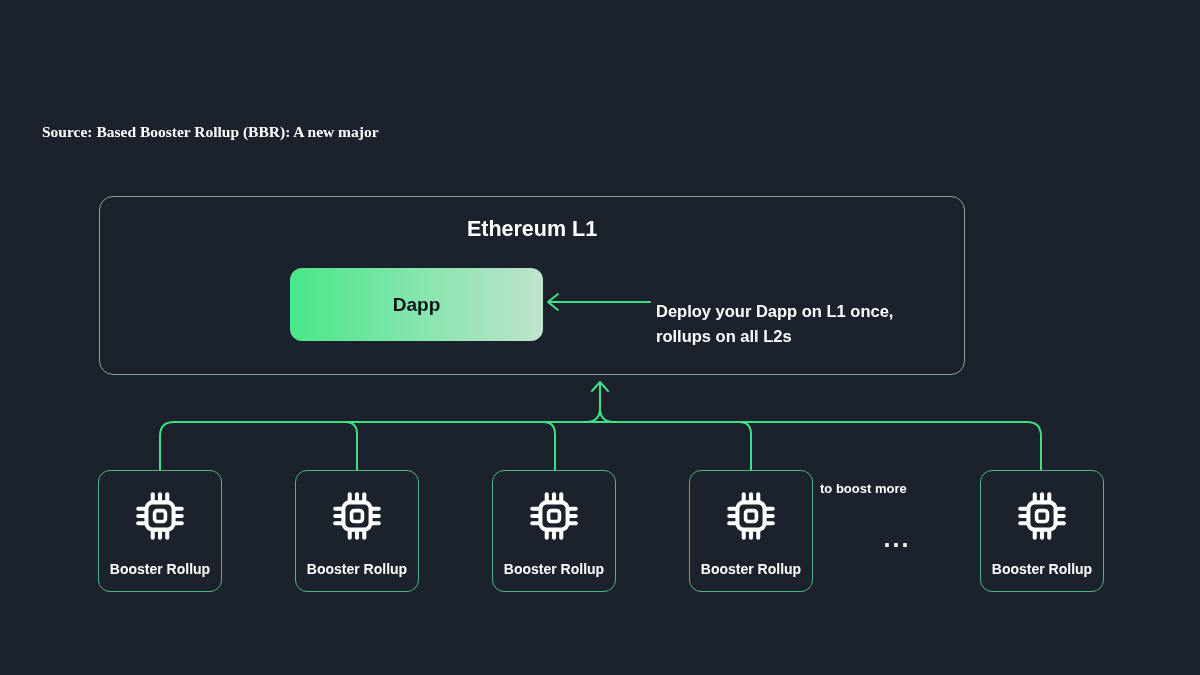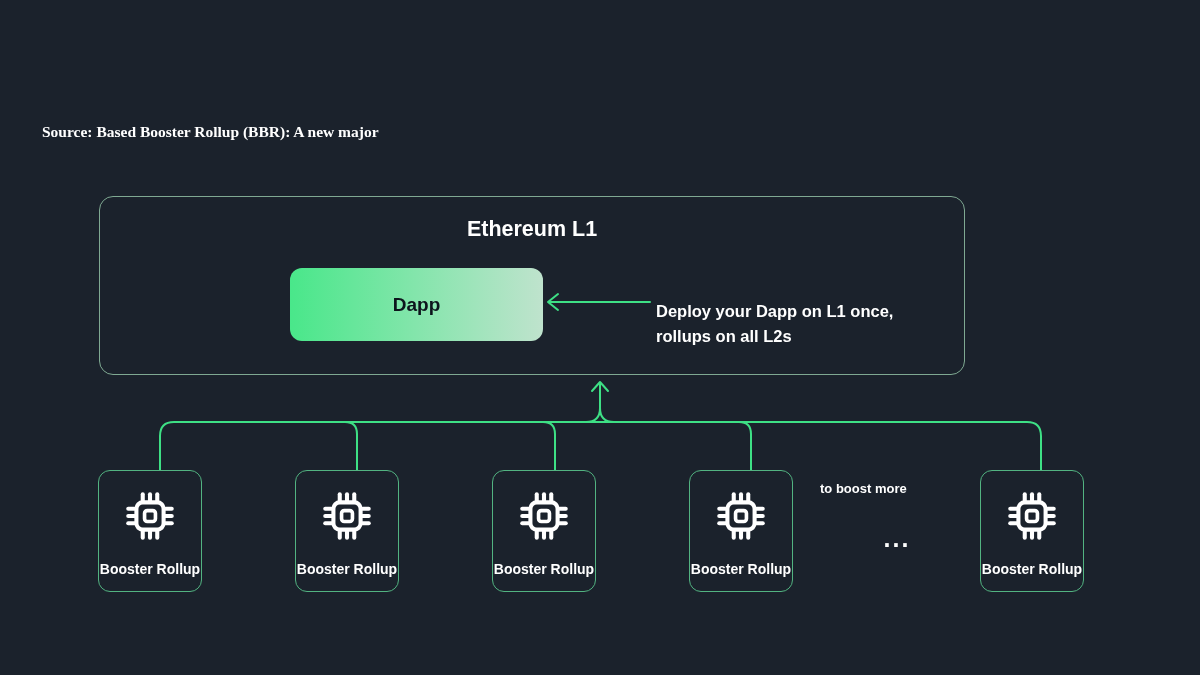--- a/index.html
+++ b/index.html
@@ -95,21 +95,21 @@
   svg.connectors path {
     stroke: var(--connector);
     stroke-width: 2;
     fill: none;
     stroke-linecap: round;
     stroke-linejoin: round;
   }
   .rollup-box {
     position: absolute;
     top: 470px;
-    width: 104px;
+    width: 124px;
     height: 122px;
     border: 1.5px solid var(--rollup_border);
     border-radius: 12px;
     display: flex;
     flex-direction: column;
     align-items: center;
     justify-content: flex-end;
     padding-bottom: 14px;
   }
   .rollup-box .chip {

